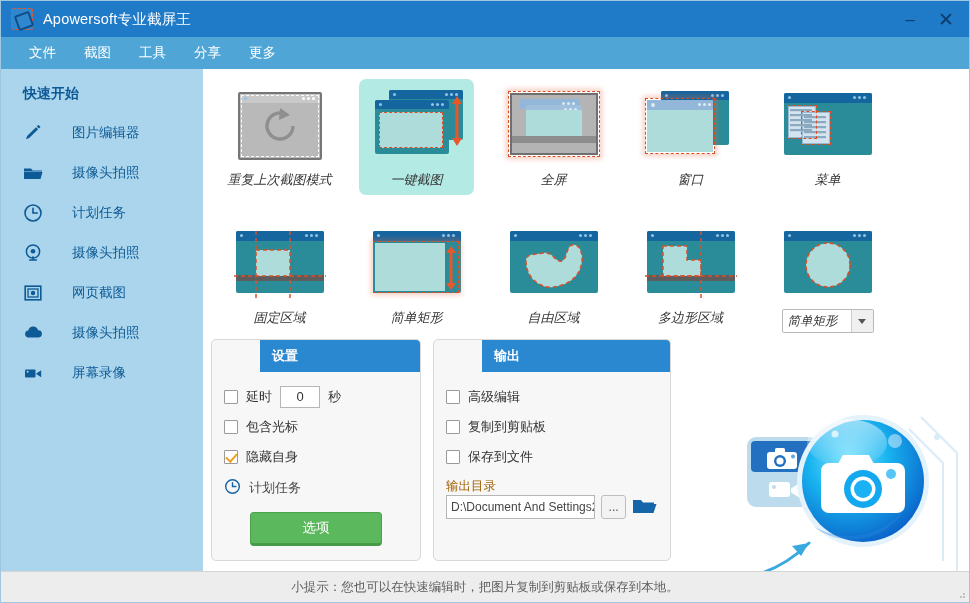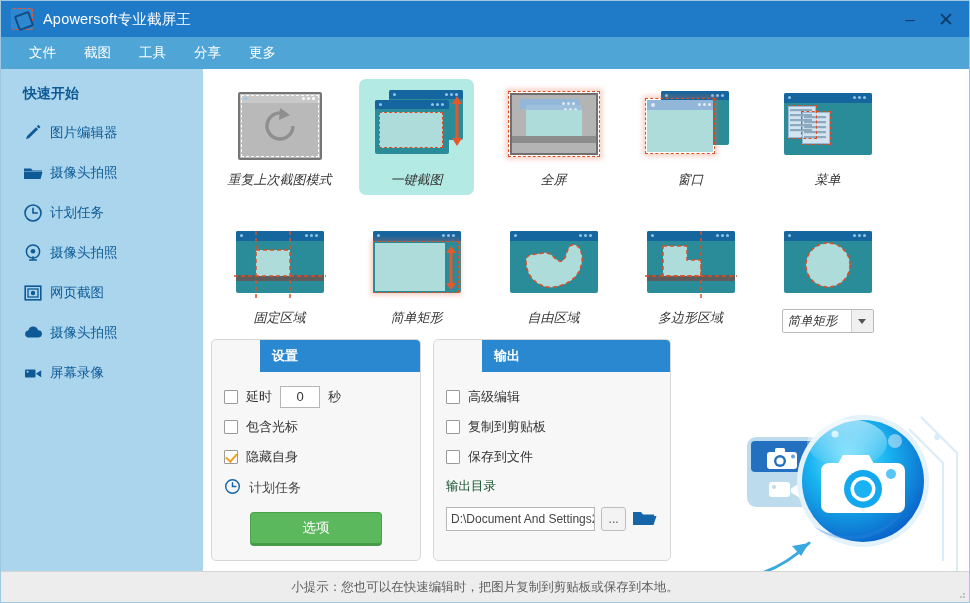--- a/index.html
+++ b/index.html
@@ -90,21 +90,21 @@
     color: #0d5a96;
     font-size: 14px;
     font-weight: bold;
     padding: 6px 0 10px 22px;
   }
   .side-item {
     display: flex; align-items: center;
     height: 40px;
     padding-left: 21px;
     cursor: pointer;
-    gap: 6px;
+    gap: 28px;
   }
   .side-item .ico { width: 22px; height: 22px; display: flex; align-items: center; justify-content: center; flex: 0 0 auto; }
   .side-item .lbl { color: #0d5a96; font-size: 13.5px; }
 
   
   .main {
     flex: 1 1 auto;
     background: #ffffff;
     position: relative;
     padding: 10px 0 0 0;
@@ -215,21 +215,21 @@
     margin: 8px auto 2px auto;
     background: #5cb85c;
     border: 1px solid #4aa34a;
     border-bottom: 3px solid #479a47;
     border-radius: 4px;
     color: #ffffff;
     font-size: 13.5px;
     cursor: pointer;
     font-family: inherit;
   }
-  .out-label { font-size: 12.5px; color: #14532d; margin: 6px 0 12px 0; }
+  .out-label { font-size: 12.5px; color: #a16207; margin: 6px 0 0 0; }
   .dir-row { display: flex; align-items: center; gap: 6px; }
   .dir-input {
     flex: 1 1 auto;
     height: 24px;
     border: 1px solid #b6b6b6;
     background: #ffffff;
     font-size: 12px; color: #444;
     padding: 0 4px;
     font-family: inherit;
     min-width: 0;

